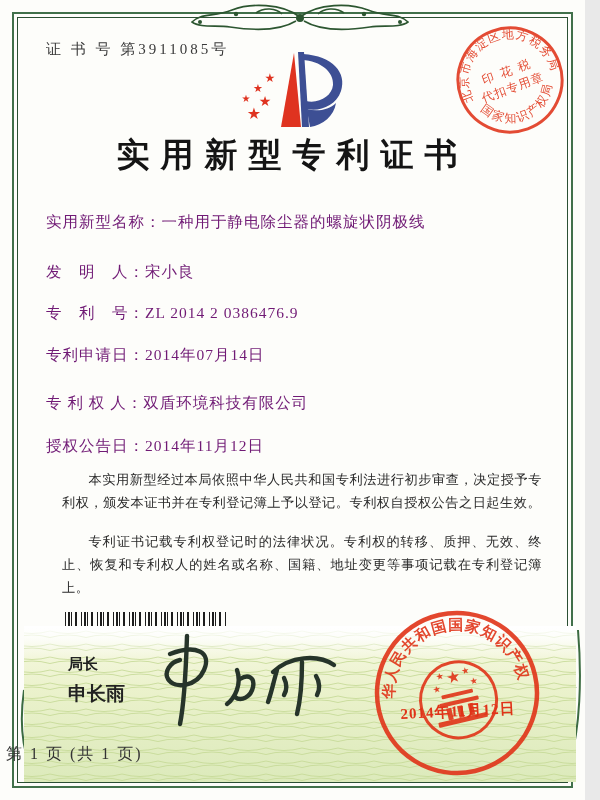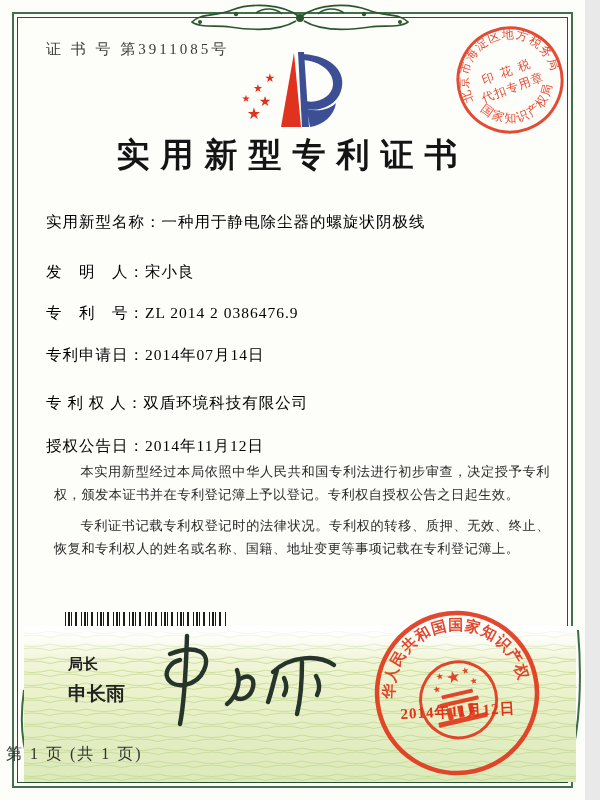--- a/index.html
+++ b/index.html
@@ -5,25 +5,25 @@
   html,body{margin:0;padding:0;background:#e9e9e9;}
   .page{position:relative;width:553px;height:800px;background:#fdfdfa;overflow:hidden;
         font-family:"Liberation Serif","DejaVu Serif",serif;color:#1c1c1c;padding-left:32px;}
   .abs{position:absolute;}
   .frame-outer{inset:12px;border:2px solid #41704a;pointer-events:none;}
   .frame-inner{inset:17px;border:1px solid #2b4f33;pointer-events:none;}
   .cert-no{left:46px;top:40px;font-size:15px;letter-spacing:3px;color:#3a3a3a;}
   .title{left:0;right:0;top:133px;text-align:center;font-size:33px;font-weight:600;
          letter-spacing:11px;color:#141414;}
   .fields{left:46px;top:210px;width:510px;}
-  .field-row{position:absolute;left:0;font-size:15.5px;letter-spacing:1px;white-space:nowrap;color:#000000;font-family:Liberation Serif, serif;}
+  .field-row{position:absolute;left:0;font-size:15.5px;letter-spacing:1px;white-space:nowrap;color:#701a75;font-family:Liberation Serif, serif;}
   .field-label{font-weight:500;}
   .body-text{left:46px;top:452px;width:512px;font-size:13.2px;line-height:23px;
              text-align:justify;color:#2a2a2a;letter-spacing:.5px;}
-  .body-text p{margin:8px;text-indent:2em;}
+  .body-text p{margin:16px;text-indent:2em;}
   .barcode{left:65px;top:612px;width:163px;height:14px;
      background:
        repeating-linear-gradient(90deg,#1d1d1d 0 1px,transparent 1px 3px,#1d1d1d 3px 5px,transparent 5px 6px,#1d1d1d 6px 7px,transparent 7px 10px,#1d1d1d 10px 12px,transparent 12px 16px);}
   .guilloche{left:24px;top:626px;width:552px;height:156px;
      background:linear-gradient(#ffffff 0%,#f4f7dd 14%,#ebf2cc 40%,#e2edc2 75%,#dceabb 100%);}
   .guilloche svg{position:absolute;inset:0;}
   .guilloche .fade{position:absolute;left:0;top:0;right:0;height:34px;
      background:linear-gradient(#ffffff,rgba(255,255,255,0));}
   .sig-pos{left:68px;top:655px;font-size:15px;font-weight:bold;
      font-family:"Liberation Sans","DejaVu Sans",sans-serif;color:#222;}

